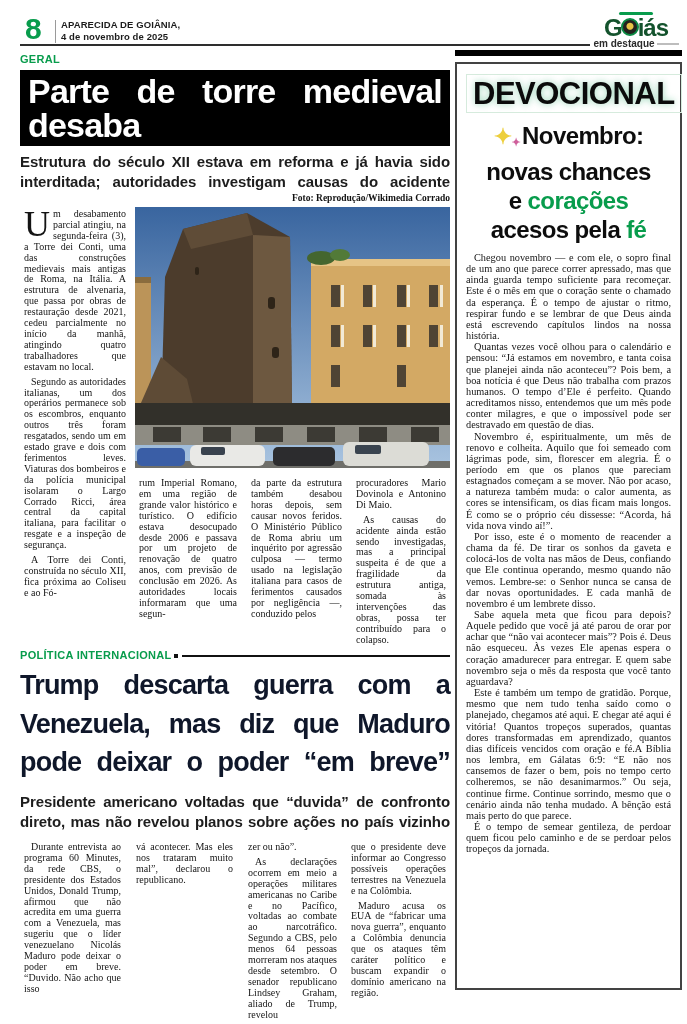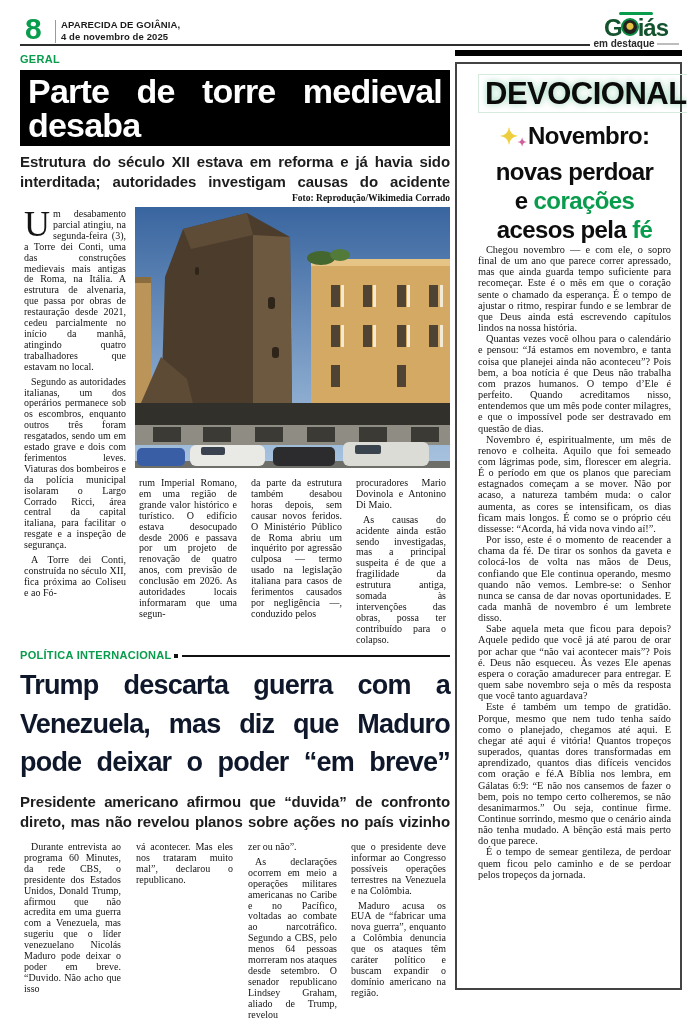--- a/index.html
+++ b/index.html
@@ -39,31 +39,31 @@
   
   .bodycol{font-family:"Liberation Serif",serif;font-size:10px;line-height:10.9px;
            text-align:justify;color:#141414;overflow:hidden;hyphens:auto;-webkit-hyphens:auto;}
   .bodycol p{margin:4px;}
   .bodycol p.ind{text-indent:7px;}
   .dropcap::first-letter{float:left;font-size:36px;line-height:29px;padding:1px 3px 0 0;font-weight:400;}
 
   
   .sb-bar{left:455px;top:50px;width:227px;height:6px;background:#000;}
   .sb-box{left:455px;top:62px;width:227px;height:928px;border:2px solid #434343;background:#fff;
-          box-sizing:border-box;padding:8px 9px 6px 21px;}
+          box-sizing:border-box;padding:8px 9px 6px 9px;}
   .sb-label-wrap{text-align:center;margin-top:2px;}
   .sb-label{display:inline-block;font-size:31px;font-weight:800;letter-spacing:-.5px;color:#0b0b0b;
             border:1px solid #d4ead e0;border:1px solid #d6ebdd;padding:0 6px;line-height:37px;
             text-shadow:0 0 7px rgba(20,160,90,.45);}
   .sb-title{margin-top:8px;text-align:center;font-size:24px;font-weight:700;letter-spacing:-.6px;
             line-height:29px;color:#0d0d0d;}
   .sb-green{color:#089c4c;}
   .spark-big{color:#edcf3d;font-size:22px;}
   .spark-small{color:#cf5f9b;font-size:11px;vertical-align:-2px;margin-right:2px;}
-  .sb-body{margin-top:0;font-family:"Liberation Serif",serif;font-size:10.3px;line-height:11.15px;
+  .sb-body{margin-top:8px;font-family:"Liberation Serif",serif;font-size:10.3px;line-height:11.15px;
            text-align:justify;color:#141414;hyphens:auto;-webkit-hyphens:auto;}
   .sb-body p{margin:0;text-indent:8px;}
 </style>
 </head>
 <body>
 
 <div class="page">
 
   <div class="abs pgnum">8</div>
   <div class="abs hdr-div"></div>
@@ -177,21 +177,21 @@
   <div class="abs sec-label" style="left:20px;top:649px;">POLÍTICA INTERNACIONAL</div>
   <div class="abs sec-bullet" style="left:174px;top:654px;"></div>
   <div class="abs sec-rule" style="left:182px;top:655px;width:268px;"></div>
 
   <div class="abs" style="left:20px;top:666px;width:430px;">
     <div class="h2-line jl">Trump descarta guerra com a</div>
     <div class="h2-line jl">Venezuela, mas diz que Maduro</div>
     <div class="h2-line jl">pode deixar o poder “em breve”</div>
   </div>
   <div class="abs subhead" style="left:20px;top:792px;width:430px;">
-    <div class="jl">Presidente americano afirmou que “duvida” de confronto</div>
+    <div class="jl">Presidente americano voltadas que “duvida” de confronto</div>
     <div class="jl">direto, mas não revelou planos sobre ações no país vizinho</div>
   </div>
 
   <div class="abs bodycol" style="left:20px;top:838px;width:105px;height:186px;">
     <p class="ind">Durante entrevista ao programa 60 Minutes, da rede CBS, o presidente dos Estados Unidos, Donald Trump, afirmou que não acredita em uma guerra com a Venezuela, mas sugeriu que o líder venezuelano Nicolás Maduro pode deixar o poder em breve. “Duvido. Não acho que isso</p>
   </div>
   <div class="abs bodycol" style="left:132px;top:838px;width:105px;height:186px;">
     <p>vá acontecer. Mas eles nos trataram muito mal”, declarou o republicano.</p>
   </div>
   <div class="abs bodycol" style="left:244px;top:838px;width:97px;height:186px;">
@@ -203,21 +203,21 @@
     <p class="ind">Maduro acusa os EUA de “fabricar uma nova guerra”, enquanto a Colômbia denuncia que os ataques têm caráter político e buscam expandir o domínio americano na região.</p>
   </div>
 
   <div class="abs sb-bar"></div>
   <div class="abs sb-box">
     <div class="sb-label-wrap">
       <span class="sb-label">DEVOCIONAL</span>
     </div>
     <div class="sb-title">
       <div><span class="spark-big">✦</span><span class="spark-small">✦</span><span>Novembro:</span></div>
-      <div>novas perdoar</div>
+      <div>novas chances</div>
       <div><span>e </span><span class="sb-green">corações</span></div>
       <div><span>acesos pela </span><span class="sb-green">fé</span></div>
     </div>
     <div class="sb-body">
       <p>Chegou novembro — e com ele, o sopro final de um ano que parece correr apressado, mas que ainda guarda tempo suficiente para recomeçar. Este é o mês em que o coração sente o chamado da esperança. É o tempo de ajustar o ritmo, respirar fundo e se lembrar de que Deus ainda está escrevendo capítulos lindos na nossa história.</p>
       <p>Quantas vezes você olhou para o calendário e pensou: “Já estamos em novembro, e tanta coisa que planejei ainda não aconteceu”? Pois bem, a boa notícia é que Deus não trabalha com prazos humanos. O tempo d’Ele é perfeito. Quando acreditamos nisso, entendemos que um mês pode conter milagres, e que o impossível pode ser destravado em questão de dias.</p>
       <p>Novembro é, espiritualmente, um mês de renovo e colheita. Aquilo que foi semeado com lágrimas pode, sim, florescer em alegria. É o período em que os planos que pareciam estagnados começam a se mover. Não por acaso, a natureza também muda: o calor aumenta, as cores se intensificam, os dias ficam mais longos. É como se o próprio céu dissesse: “Acorda, há vida nova vindo aí!”.</p>
       <p>Por isso, este é o momento de reacender a chama da fé. De tirar os sonhos da gaveta e colocá-los de volta nas mãos de Deus, confiando que Ele continua operando, mesmo quando não vemos. Lembre-se: o Senhor nunca se cansa de dar novas oportunidades. E cada manhã de novembro é um lembrete disso.</p>
       <p>Sabe aquela meta que ficou para depois? Aquele pedido que você já até parou de orar por achar que “não vai acontecer mais”? Pois é. Deus não esqueceu. Às vezes Ele apenas espera o coração amadurecer para entregar. E quem sabe novembro seja o mês da resposta que você tanto aguardava?</p>
       <p>Este é também um tempo de gratidão. Porque, mesmo que nem tudo tenha saído como o planejado, chegamos até aqui. E chegar até aqui é vitória! Quantos tropeços superados, quantas dores transformadas em aprendizado, quantos dias difíceis vencidos com oração e fé.A Bíblia nos lembra, em Gálatas 6:9: “E não nos cansemos de fazer o bem, pois no tempo certo colheremos, se não desanimarmos.” Ou seja, continue firme. Continue sorrindo, mesmo que o cenário ainda não tenha mudado. A bênção está mais perto do que parece.</p>

